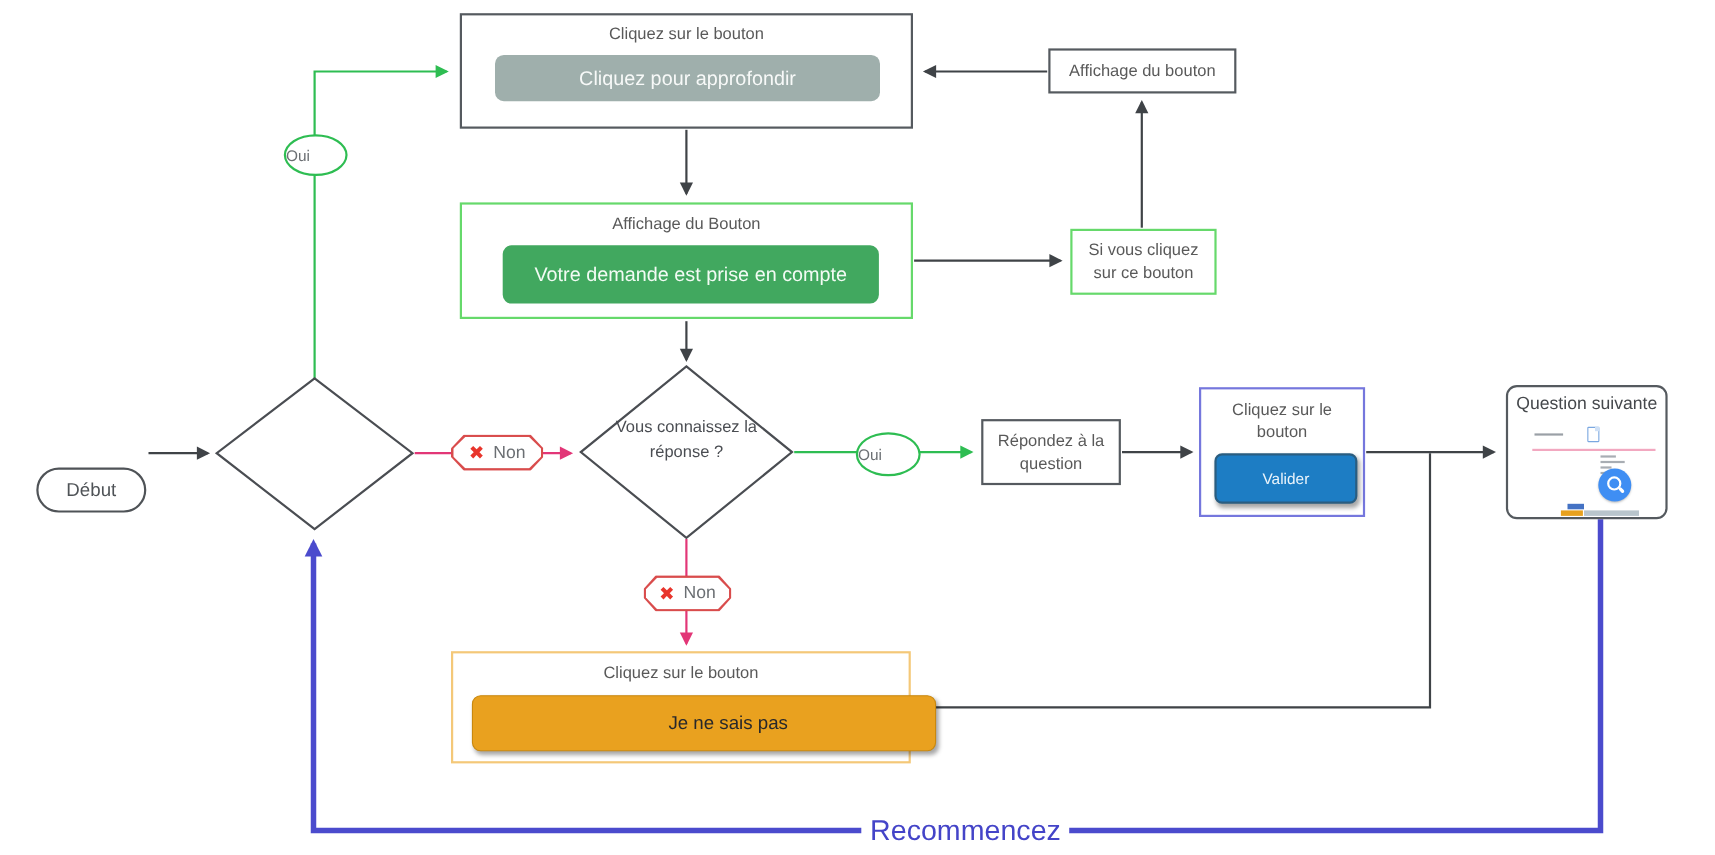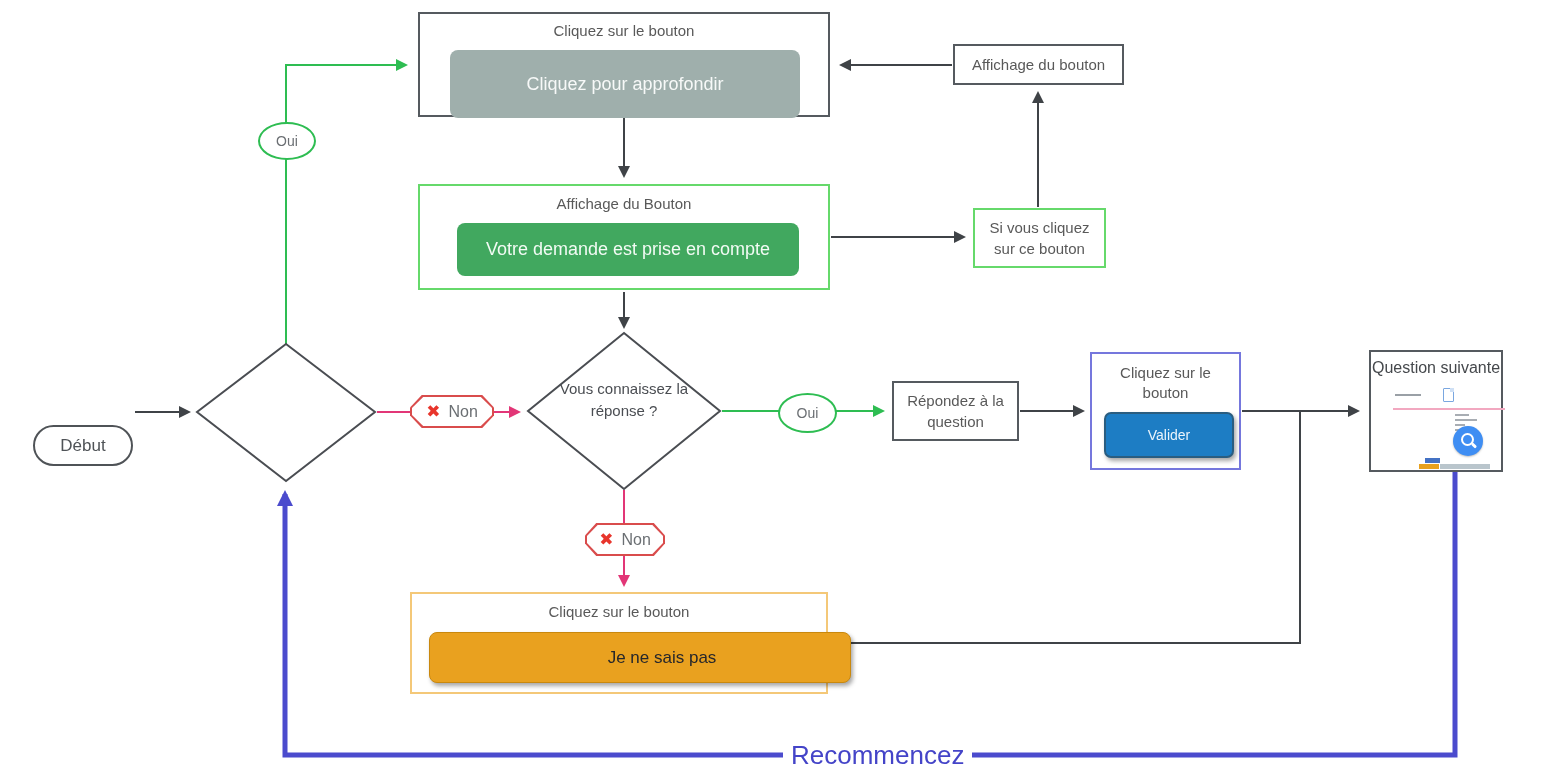--- a/index.html
+++ b/index.html
@@ -13,21 +13,21 @@
   .orangeframe{border:2px solid #f4c878;}
   .boxheader{color:#595959;font-size:15px;text-align:center;}
   .btn{display:flex;align-items:center;justify-content:center;border-radius:8px;cursor:pointer;}
   .btn-gray{background:#9fafac;color:#f7f9f8;font-size:18px;}
   .btn-green{background:#41a85f;color:#f2fbf4;font-size:18px;}
   .btn-blue{background:#1d7dc4;color:#eaf4fb;font-size:14px;border:2px solid #2a5d80;border-radius:7px;box-shadow:2px 3px 4px rgba(0,0,0,.35);}
   .btn-orange{background:#e9a11f;color:#26272b;font-size:17px;border:1px solid #c9880e;box-shadow:2px 3px 4px rgba(0,0,0,.35);padding-left:44px;}
   .pill{border:2px solid #4f5357;border-radius:21px;display:flex;align-items:center;justify-content:center;color:#4f5357;font-size:17px;}
   .centered{display:flex;align-items:center;justify-content:center;}
   .diamond-label{position:absolute;color:#4a4d52;font-size:15px;text-align:center;line-height:1.45;background:transparent;}
-  .oui{position:absolute;border:2px solid #2ebd52;border-radius:50%;background:#fff;color:#6b6f73;font-size:14px;display:flex;align-items:center;justify-content:center;}
+  .oui{position:absolute;border:2px solid #2ebd52;border-radius:50%;background:#fff;color:#6b6f73;font-size:14px;display:flex;align-items:center;}
   .nonbadge{position:absolute;}
   .non-outer{position:absolute;inset:0;background:#d94c4c;clip-path:polygon(14% 0,86% 0,100% 38%,100% 62%,86% 100%,14% 100%,0 62%,0 38%);}
   .non-inner{position:absolute;inset:2px;background:#ffffff;clip-path:polygon(14% 0,86% 0,100% 38%,100% 62%,86% 100%,14% 100%,0 62%,0 38%);display:flex;align-items:center;justify-content:center;gap:8px;color:#6b6f73;font-size:16px;}
   .xmark{color:#e8352c;font-weight:bold;font-size:17px;line-height:1;}
   .restart-label{position:absolute;color:#4444c8;background:#ffffff;font-weight:normal;font-size:26px;padding:0 8px;white-space:nowrap;}
   
   .thumb{position:absolute;left:22px;top:34px;width:112px;height:82px;}
   .t-line{position:absolute;background:#9aa0a6;}
   .t-doc{position:absolute;width:9px;height:12px;background:#fff;border:1px solid #7aa7e0;border-radius:1px;}
   .t-doc:after{content:"";position:absolute;right:-1px;top:-1px;width:4px;height:4px;background:#cfe0f5;}
@@ -86,21 +86,21 @@
     <line x1="1242" y1="411" x2="1358" y2="411" stroke="#3f4347" stroke-width="2" marker-end="url(#ab)"></line>
 
     <line x1="624" y1="490" x2="624" y2="585" stroke="#e23677" stroke-width="2" marker-end="url(#ap)"></line>
 
     <polygon points="286,344 375,412 286,481 197,412" fill="#ffffff" stroke="#4a4d52" stroke-width="2"></polygon>
     <polygon points="624,333 720,411 624,489 528,411" fill="#ffffff" stroke="#4a4d52" stroke-width="2"></polygon>
   </svg>
 
   <div class="node frame" style="left:418px;top:12px;width:412px;height:105px;">
     <div class="boxheader" style="margin-top:8px;">Cliquez sur le bouton</div>
-    <div class="btn btn-gray" style="position:absolute;left:30px;top:36px;width:350px;height:68px;">Cliquez pour approfondir</div>
+    <div class="btn btn-gray" style="position:absolute;left:30px;top:36px;width:350px;height:42px;">Cliquez pour approfondir</div>
   </div>
 
   <div class="node greenframe" style="left:418px;top:184px;width:412px;height:106px;">
     <div class="boxheader" style="margin-top:9px;">Affichage du Bouton</div>
     <div class="btn btn-green" style="position:absolute;left:37px;top:37px;width:342px;height:53px;">Votre demande est prise en compte</div>
   </div>
 
   <div class="node frame centered" style="left:953px;top:44px;width:171px;height:41px;">
     <span class="boxheader">Affichage du bouton</span>
   </div>
@@ -141,21 +141,21 @@
 
   <div class="node frame centered" style="left:892px;top:381px;width:127px;height:60px;">
     <span class="boxheader" style="line-height:1.4;width:110px;">Répondez à la question</span>
   </div>
 
   <div class="node blueframe" style="left:1090px;top:352px;width:151px;height:118px;">
     <div class="boxheader" style="margin:9px auto 0;width:110px;line-height:1.35;">Cliquez sur le bouton</div>
     <div class="btn btn-blue" style="position:absolute;left:12px;top:58px;width:126px;height:42px;">Valider</div>
   </div>
 
-  <div class="node frame" style="left:1369px;top:350px;width:134px;height:122px;">
+  <div class="node frame" style="left:1369px;top:350px;width:147px;height:122px;border-radius:10px;">
     <div style="color:#45484c;font-size:16px;text-align:center;margin-top:7px;">Question suivante</div>
     <div class="thumb">
       <div class="t-line" style="left:2px;top:8px;width:26px;height:2px;"></div>
       <div class="t-doc" style="left:50px;top:2px;"></div>
       <div class="t-pink"></div>
       <div class="t-li" style="left:62px;top:28px;width:14px;"></div>
       <div class="t-li" style="left:62px;top:33px;width:22px;"></div>
       <div class="t-li" style="left:62px;top:38px;width:10px;"></div>
       <div class="t-li" style="left:62px;top:43px;width:13px;"></div>
       <div class="t-li" style="left:62px;top:48px;width:16px;"></div>

